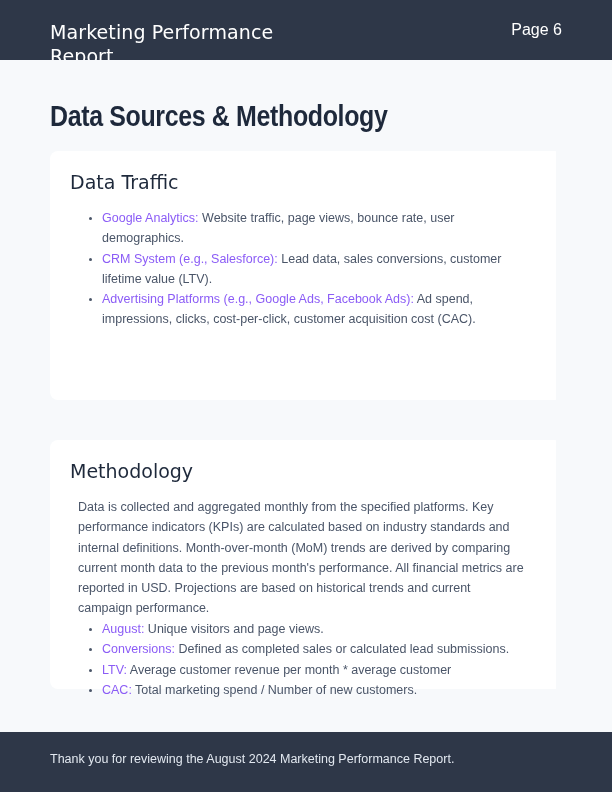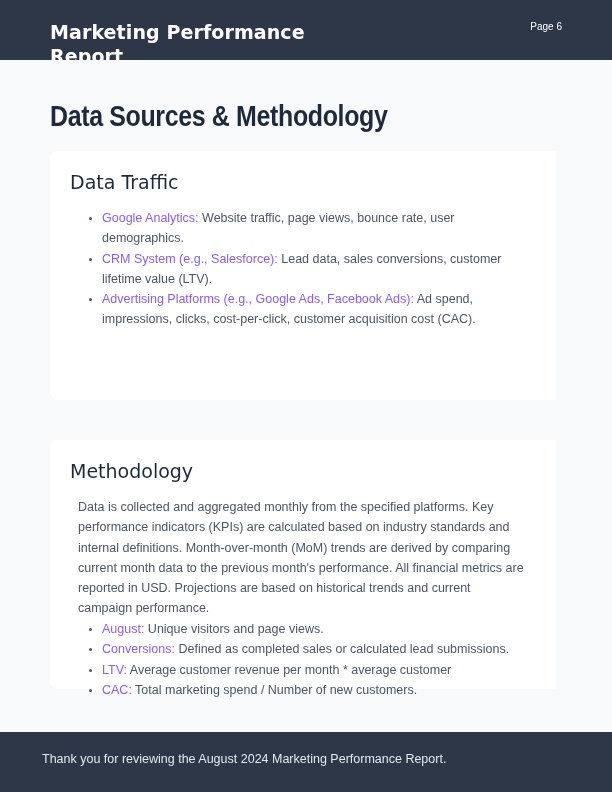--- a/index.html
+++ b/index.html
@@ -9,28 +9,28 @@
       font-family: "Liberation Sans", "DejaVu Sans", sans-serif;
       color: #2d3748;
       position: relative;
     }
     .header {
       position: absolute; left: 0; top: 0; width: 612px; height: 60px;
       background: #2e3748; overflow: hidden;
     }
     .header-title {
       position: absolute; left: 50px; top: 20px; width: 260px;
-      font-family: "DejaVu Sans", sans-serif; font-weight: 700;
+      font-family: "DejaVu Sans", sans-serif; font-weight: 400;
       font-size: 19px; line-height: 24px; color: #ffffff;
       letter-spacing: 0.1px;
     }
     .header-page {
       position: absolute; right: 50px; top: 21px;
       font-family: "Liberation Sans", sans-serif;
-      font-size: 10px; color: #ffffff;
+      font-size: 16px; color: #ffffff;
     }
     .main {
       position: absolute; left: 0; top: 60px; width: 556px; height: 658px;
       overflow: hidden;
     }
     .page-title {
       position: absolute; left: 50px; top: 38px;
       font-family: "Liberation Sans Narrow", "Liberation Sans", sans-serif;
       font-weight: 700; font-size: 29px; line-height: 36px;
       color: #1e293b; letter-spacing: -0.4px;
@@ -63,21 +63,21 @@
     ul.bullets li b { color: #8b5cf6; font-weight: 400; }
     .para {
       position: absolute; left: 28px; width: 450px;
       font-size: 12.5px; line-height: 20.3px; color: #4a5568;
     }
     .footer {
       position: absolute; left: 0; top: 732px; width: 612px; height: 60px;
       background: #2e3748;
     }
     .footer-text {
-      position: absolute; left: 42px; top: 20px;
+      position: absolute; left: 50px; top: 20px;
       font-size: 12.5px; color: #e2e8f0;
     }
   </style>
 </head>
 <body>
 
 <div class="header">
   <div class="header-title">Marketing Performance Report</div>
   <div class="header-page">Page 6</div>
 </div>

